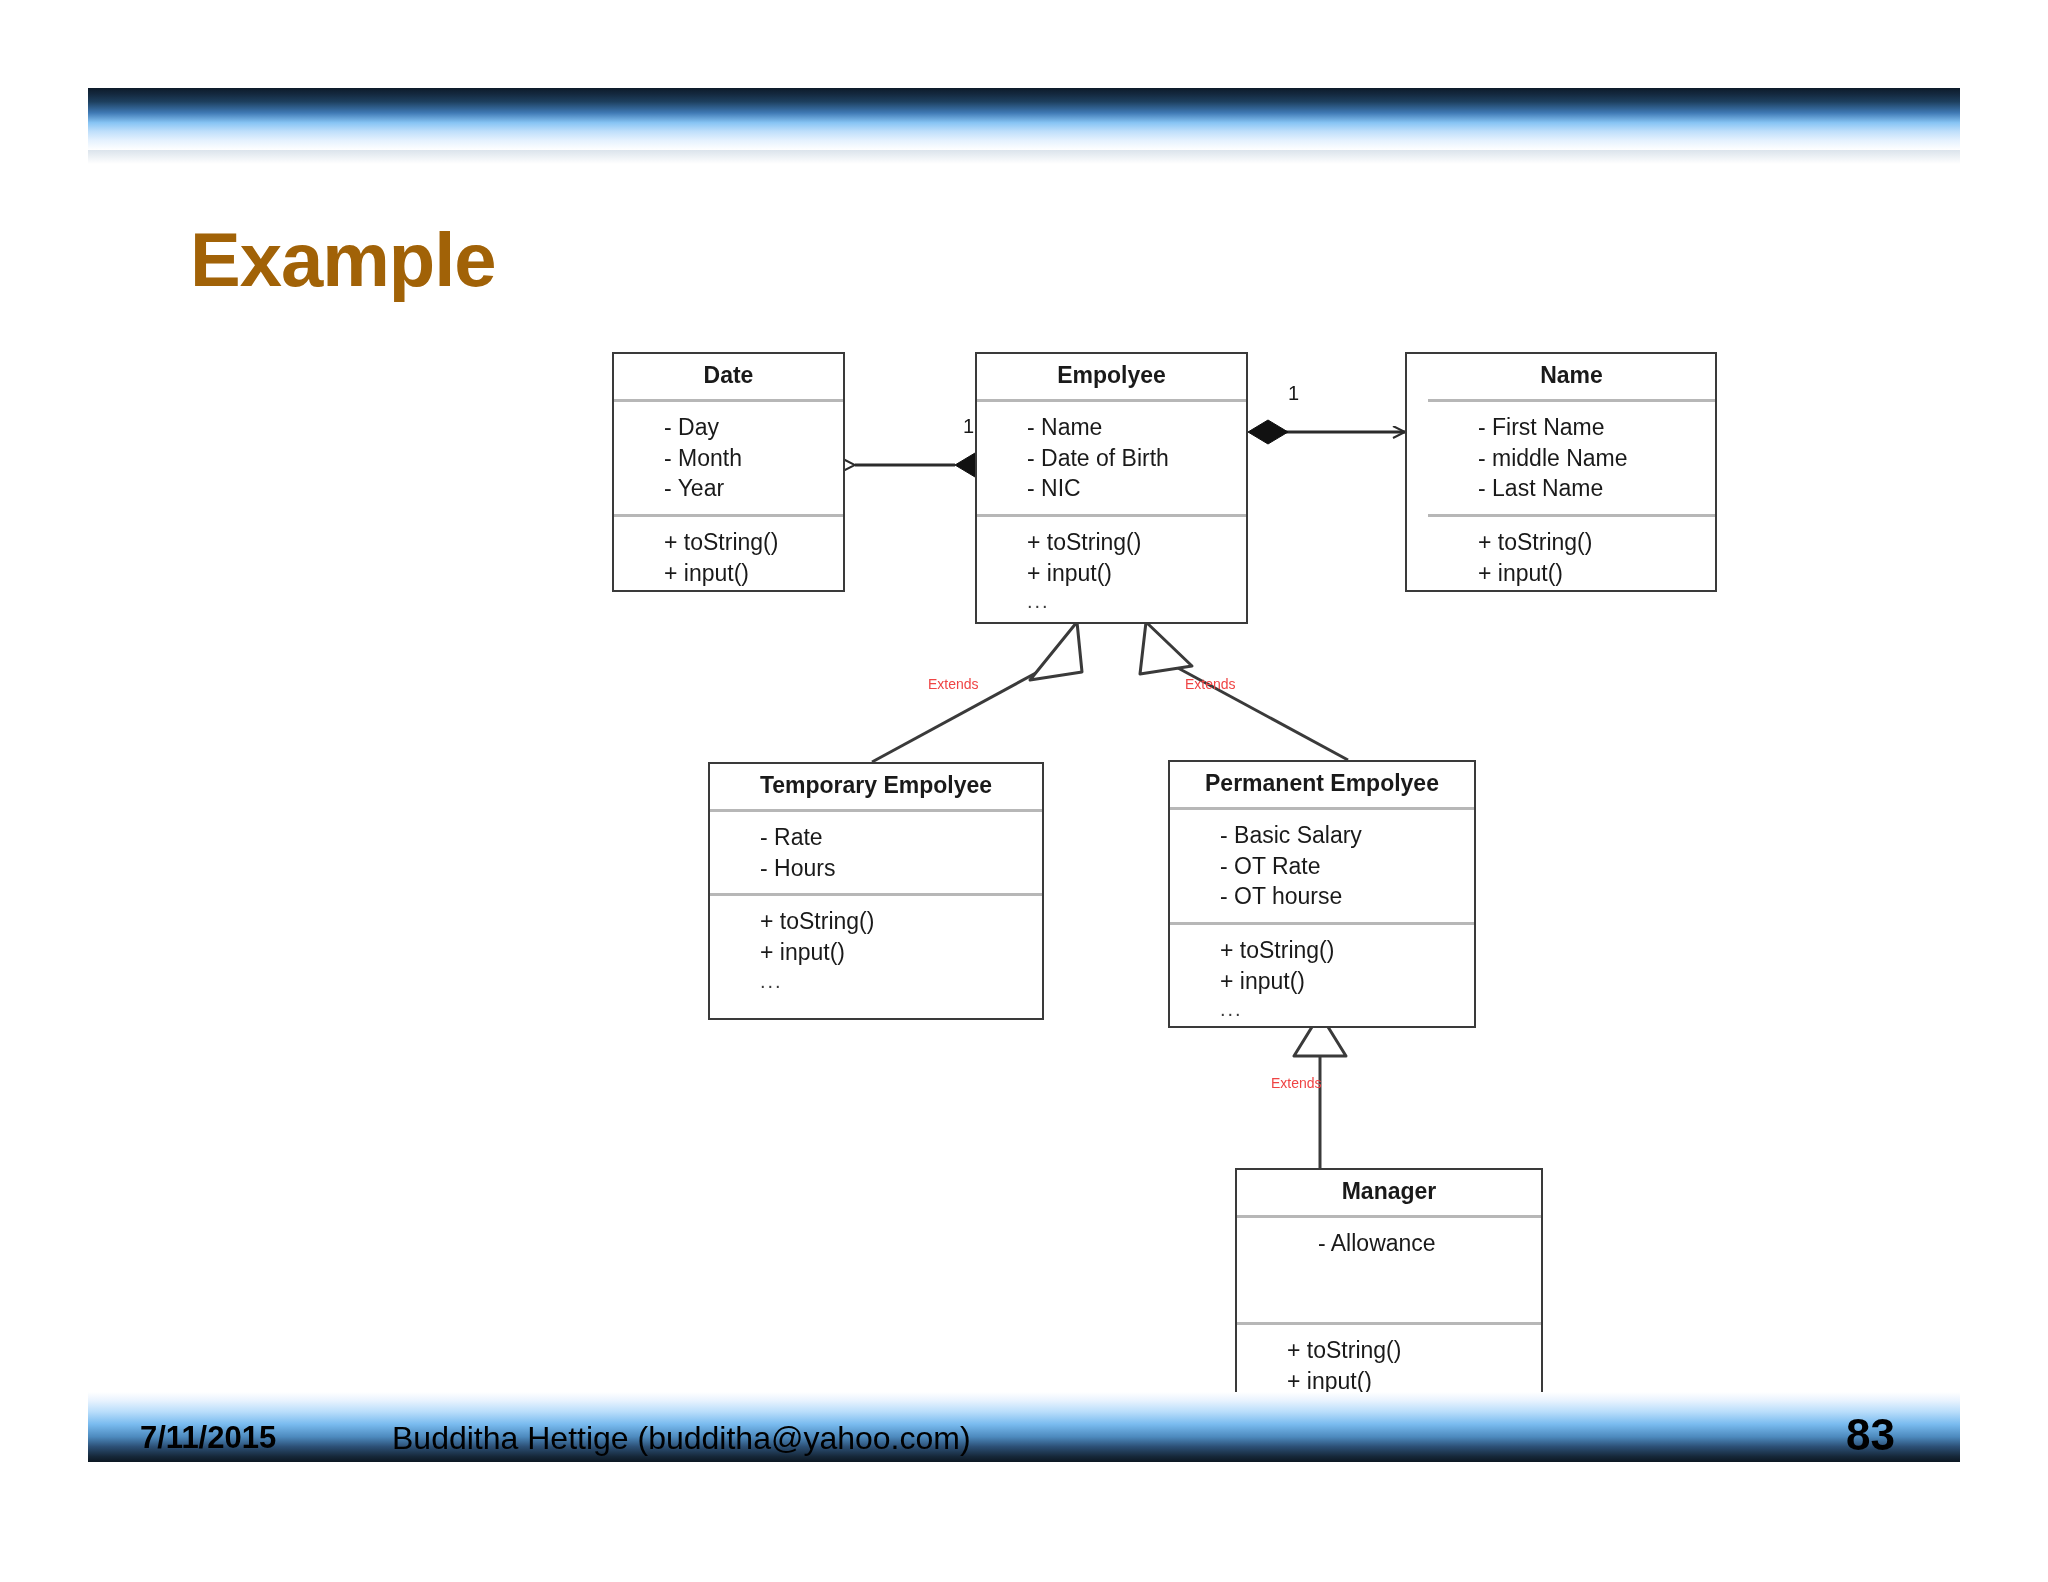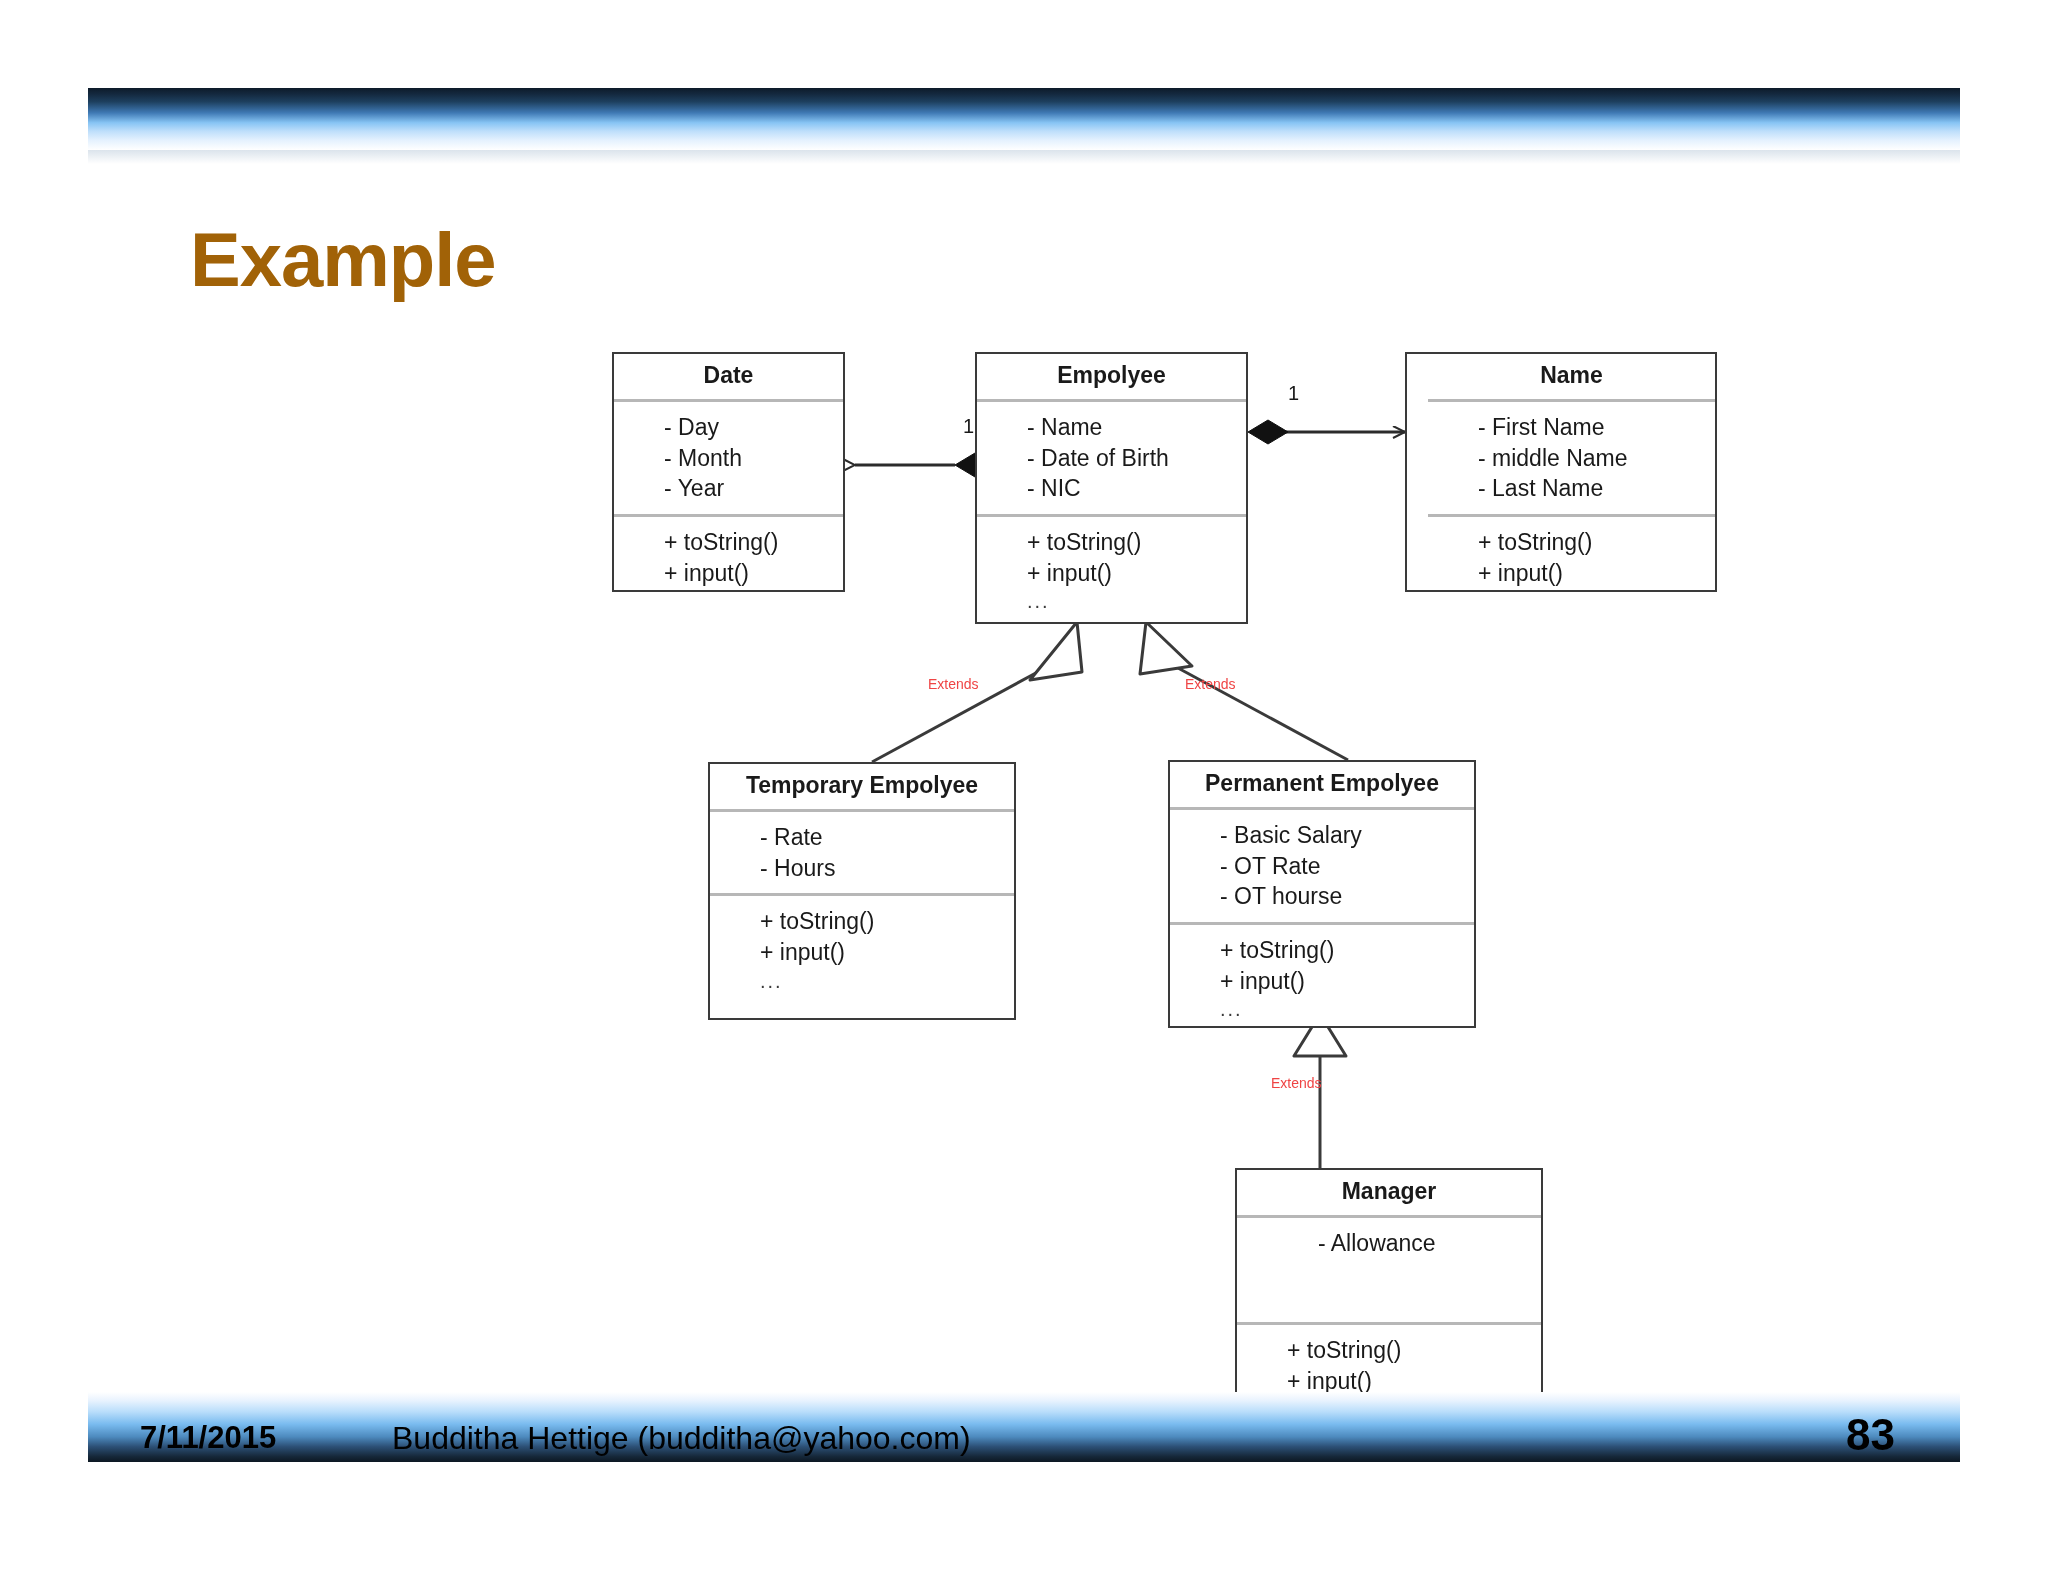--- a/index.html
+++ b/index.html
@@ -264,21 +264,21 @@
       <div class="row">- middle Name</div>
       <div class="row">- Last Name</div>
     </div>
     <div class="uml-sep"></div>
     <div class="uml-section">
       <div class="row">+ toString()</div>
       <div class="row">+ input()</div>
     </div>
   </div>
 
-  <div class="uml-class" style="left:708px; top:762px; width:308px; height:258px;">
+  <div class="uml-class" style="left:708px; top:762px; width:336px; height:258px;">
     <div class="uml-title">Temporary Empolyee</div>
     <div class="uml-sep"></div>
     <div class="uml-section">
       <div class="row">- Rate</div>
       <div class="row">- Hours</div>
     </div>
     <div class="uml-sep"></div>
     <div class="uml-section">
       <div class="row">+ toString()</div>
       <div class="row">+ input()</div>

